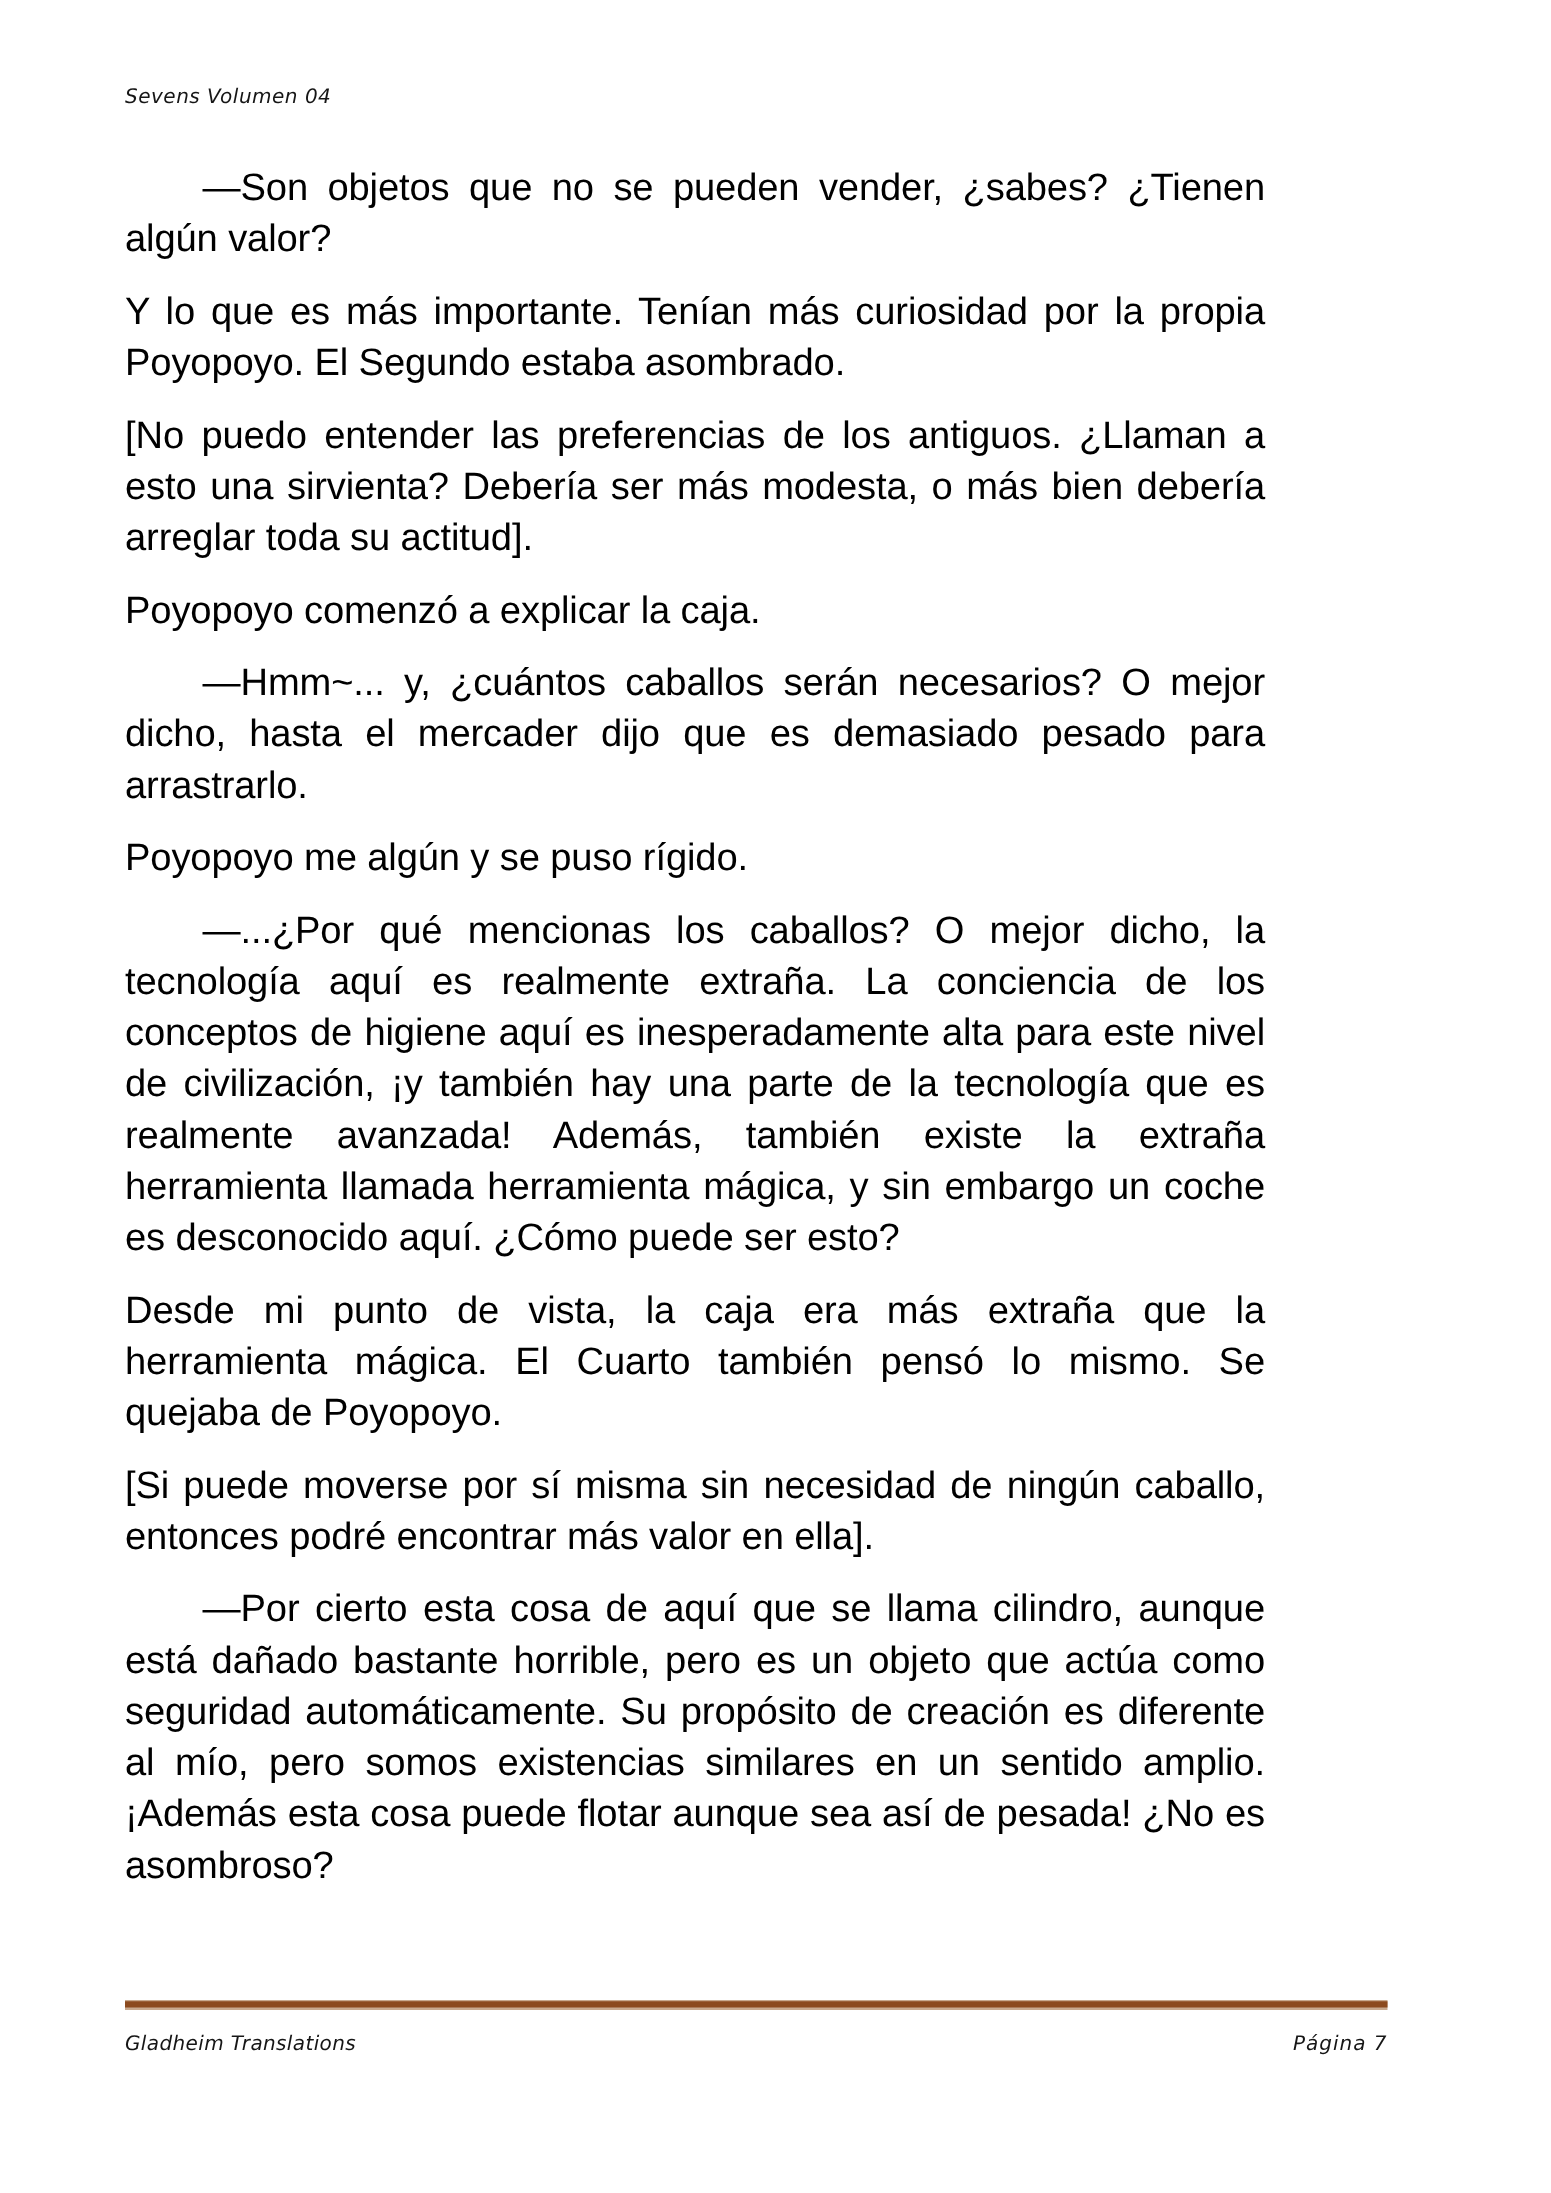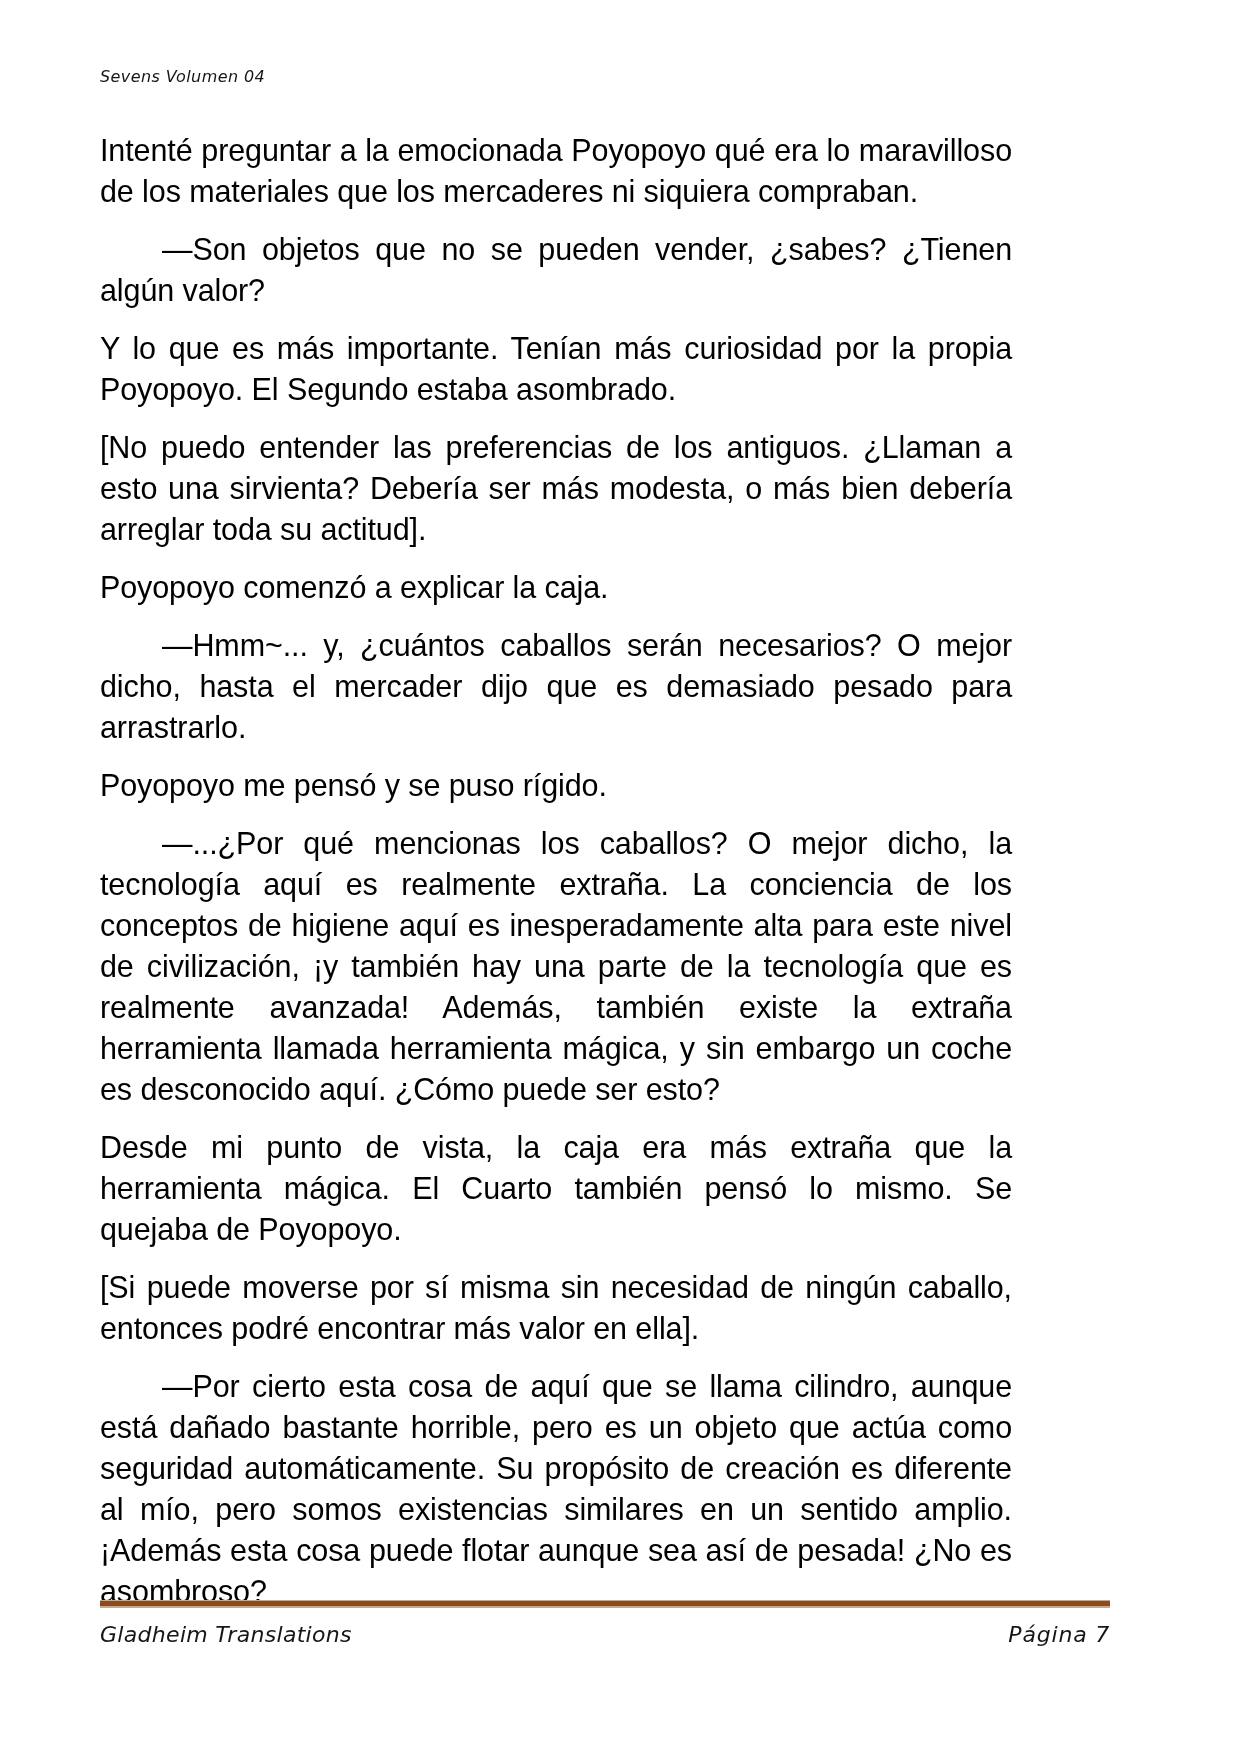--- a/index.html
+++ b/index.html
@@ -98,45 +98,44 @@
     top: 1620px;
     width: 1010px;
     height: 44px;
     display: flex;
     align-items: flex-start;
     justify-content: space-between;
   }
   .footer-left, .footer-right {
     font-family: "DejaVu Sans", sans-serif;
     font-style: italic;
-    font-size: 22px;
+    font-size: 16px;
     line-height: 30px;
     letter-spacing: 0.3px;
     color: #161616;
     white-space: nowrap;
   }
   .footer-right { letter-spacing: 0.8px; }
 </style>
 </head>
 <body style="color: rgb(0, 0, 0); background: rgb(255, 255, 255);">
 
 <div class="page">
 
   <div class="page-header">
     <div class="header-title">Sevens Volumen 04</div>
   </div>
 
   <div class="content" id="content">
-      <p class="para">Intenté preguntar a la emocionada Poyopoyo qué era lo maravilloso de los materiales que los mercaderes ni siquiera compraban.</p>
       <p class="para indent">—Son objetos que no se pueden vender, ¿sabes? ¿Tienen algún valor?</p>
       <p class="para">Y lo que es más importante. Tenían más curiosidad por la propia Poyopoyo. El Segundo estaba asombrado.</p>
       <p class="para">[No puedo entender las preferencias de los antiguos. ¿Llaman a esto una sirvienta? Debería ser más modesta, o más bien debería arreglar toda su actitud].</p>
       <p class="para">Poyopoyo comenzó a explicar la caja.</p>
       <p class="para indent">—Hmm~... y, ¿cuántos caballos serán necesarios? O mejor dicho, hasta el mercader dijo que es demasiado pesado para arrastrarlo.</p>
-      <p class="para">Poyopoyo me pensó y se puso rígido.</p>
+      <p class="para">Poyopoyo me algún y se puso rígido.</p>
       <p class="para indent">—...¿Por qué mencionas los caballos? O mejor dicho, la tecnología aquí es realmente extraña. La conciencia de los conceptos de higiene aquí es inesperadamente alta para este nivel de civilización, ¡y también hay una parte de la tecnología que es realmente avanzada! Además, también existe la extraña herramienta llamada herramienta mágica, y sin embargo un coche es desconocido aquí. ¿Cómo puede ser esto?</p>
       <p class="para">Desde mi punto de vista, la caja era más extraña que la herramienta mágica. El Cuarto también pensó lo mismo. Se quejaba de Poyopoyo.</p>
       <p class="para">[Si puede moverse por sí misma sin necesidad de ningún caballo, entonces podré encontrar más valor en ella].</p>
       <p class="para indent">—Por cierto esta cosa de aquí que se llama cilindro, aunque está dañado bastante horrible, pero es un objeto que actúa como seguridad automáticamente. Su propósito de creación es diferente al mío, pero somos existencias similares en un sentido amplio. ¡Además esta cosa puede flotar aunque sea así de pesada! ¿No es asombroso?</p>
     </div>
 
   <div class="footer-rule">
     <div class="band-outer" style="background: rgb(200, 169, 142);"></div>
     <div class="band-inner" style="background: rgb(140, 74, 30);"></div>
   </div>

